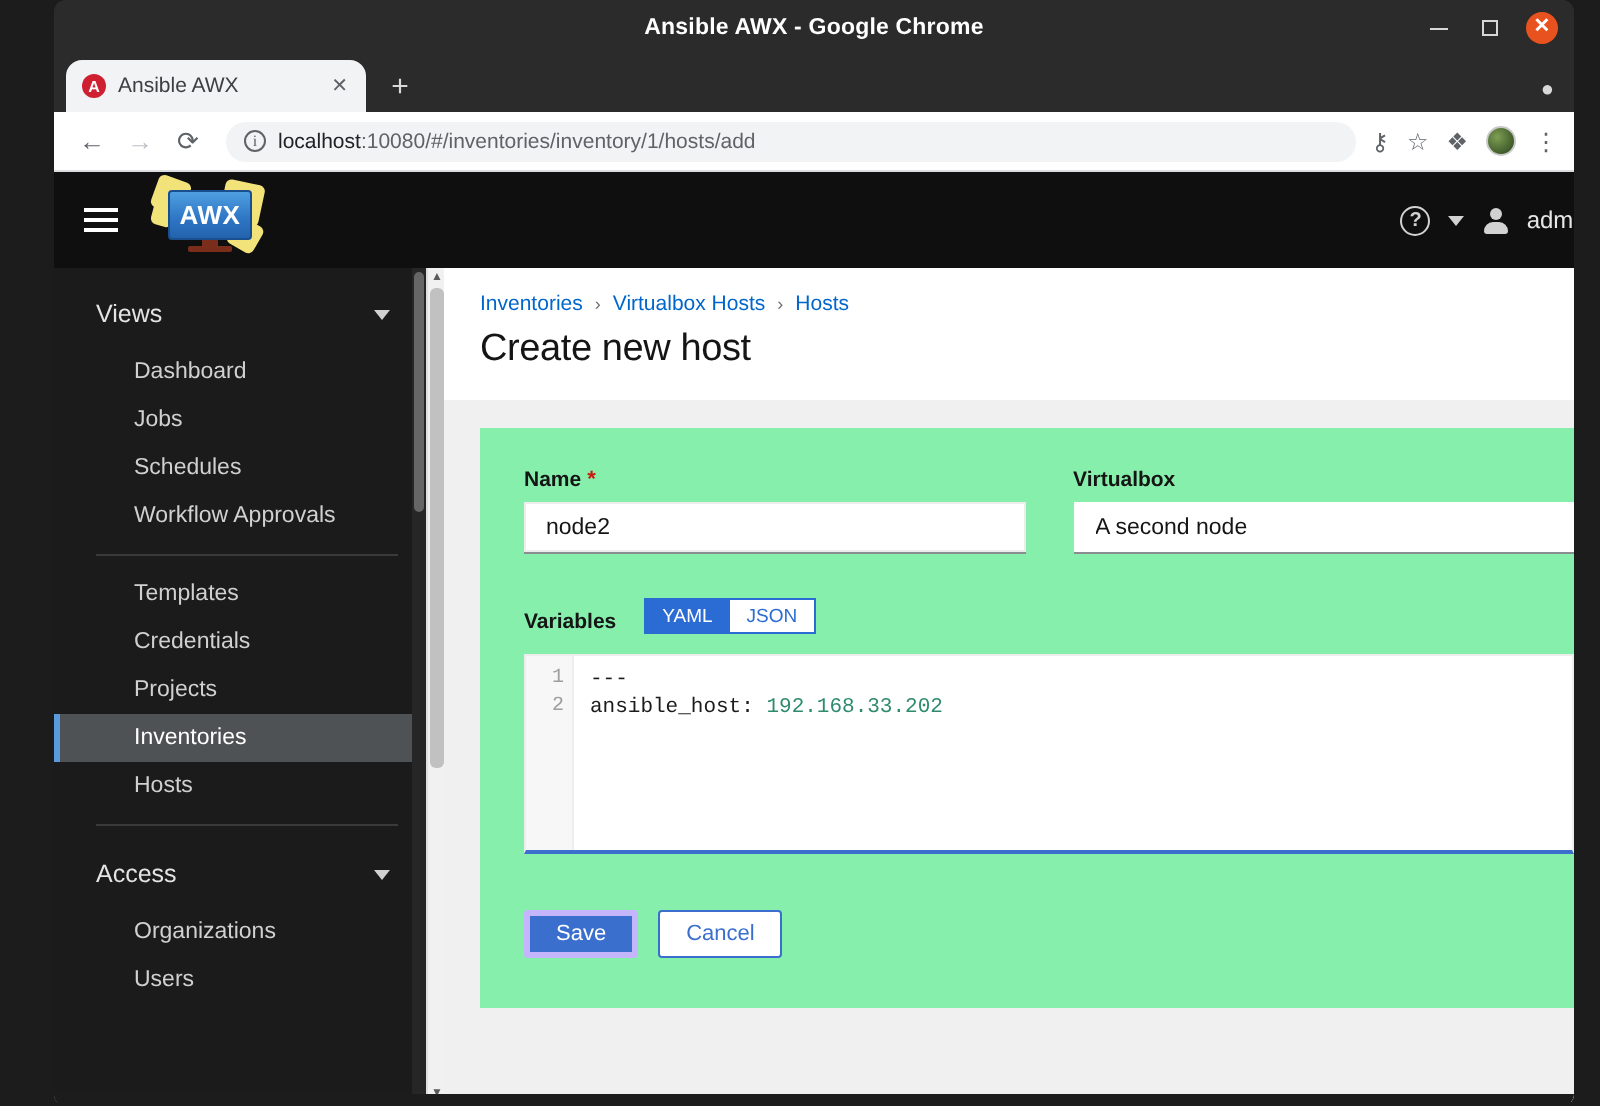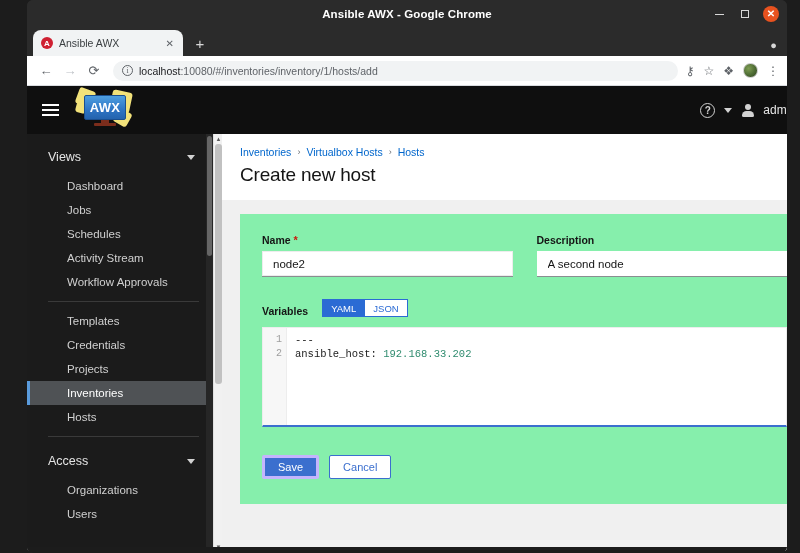--- a/index.html
+++ b/index.html
@@ -416,21 +416,20 @@
       <div class="sidebar">
 
         <div class="nav-group">
           <div class="nav-group-header">
             <span>Views</span>
             <span class="nav-group-caret"></span>
           </div>
           <div class="nav-item">Dashboard</div>
           <div class="nav-item">Jobs</div>
           <div class="nav-item">Schedules</div>
-          <div class="nav-item">Activity Stream</div>
           <div class="nav-item">Workflow Approvals</div>
         </div>
 
         <div class="nav-divider"></div>
 
         <div class="nav-group">
           <div class="nav-item">Templates</div>
           <div class="nav-item">Credentials</div>
           <div class="nav-item">Projects</div>
           <div class="nav-item active">Inventories</div>
@@ -484,21 +483,21 @@
           <div class="form-row">
             <div class="form-field">
               <div class="field-label">
                 <span>Name</span>
                 <span class="required-star">*</span>
               </div>
               <input class="text-input" type="text" value="node2" style="">
             </div>
             <div class="form-field">
               <div class="field-label">
-                <span>Description</span>
+                <span>Virtualbox</span>
               </div>
               <input class="text-input plain" type="text" value="A second node" style="">
             </div>
           </div>
 
           <div class="variables-row">
             <div class="variables-label">Variables</div>
             <div class="toggle-group">
               <div class="toggle-btn active">YAML</div>
               <div class="toggle-btn">JSON</div>

